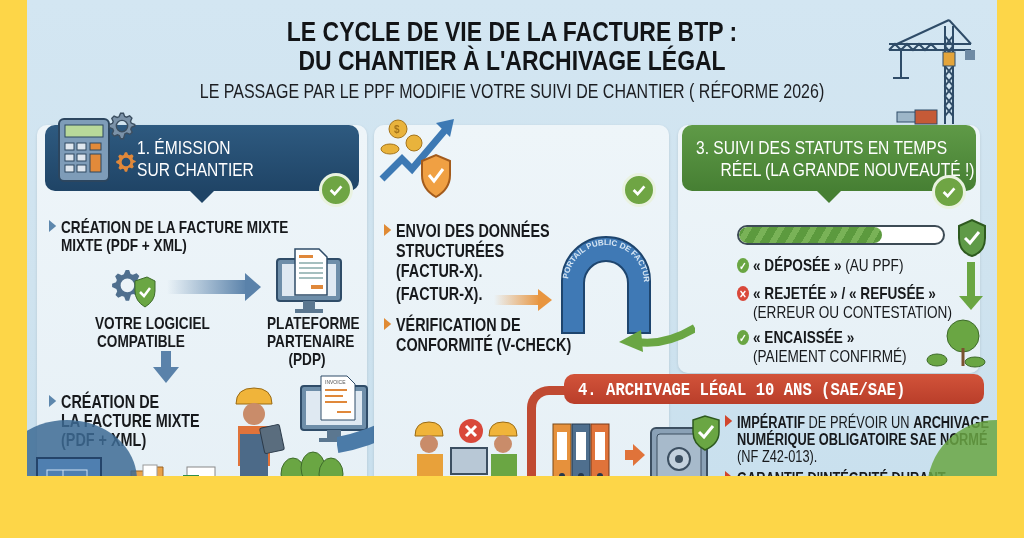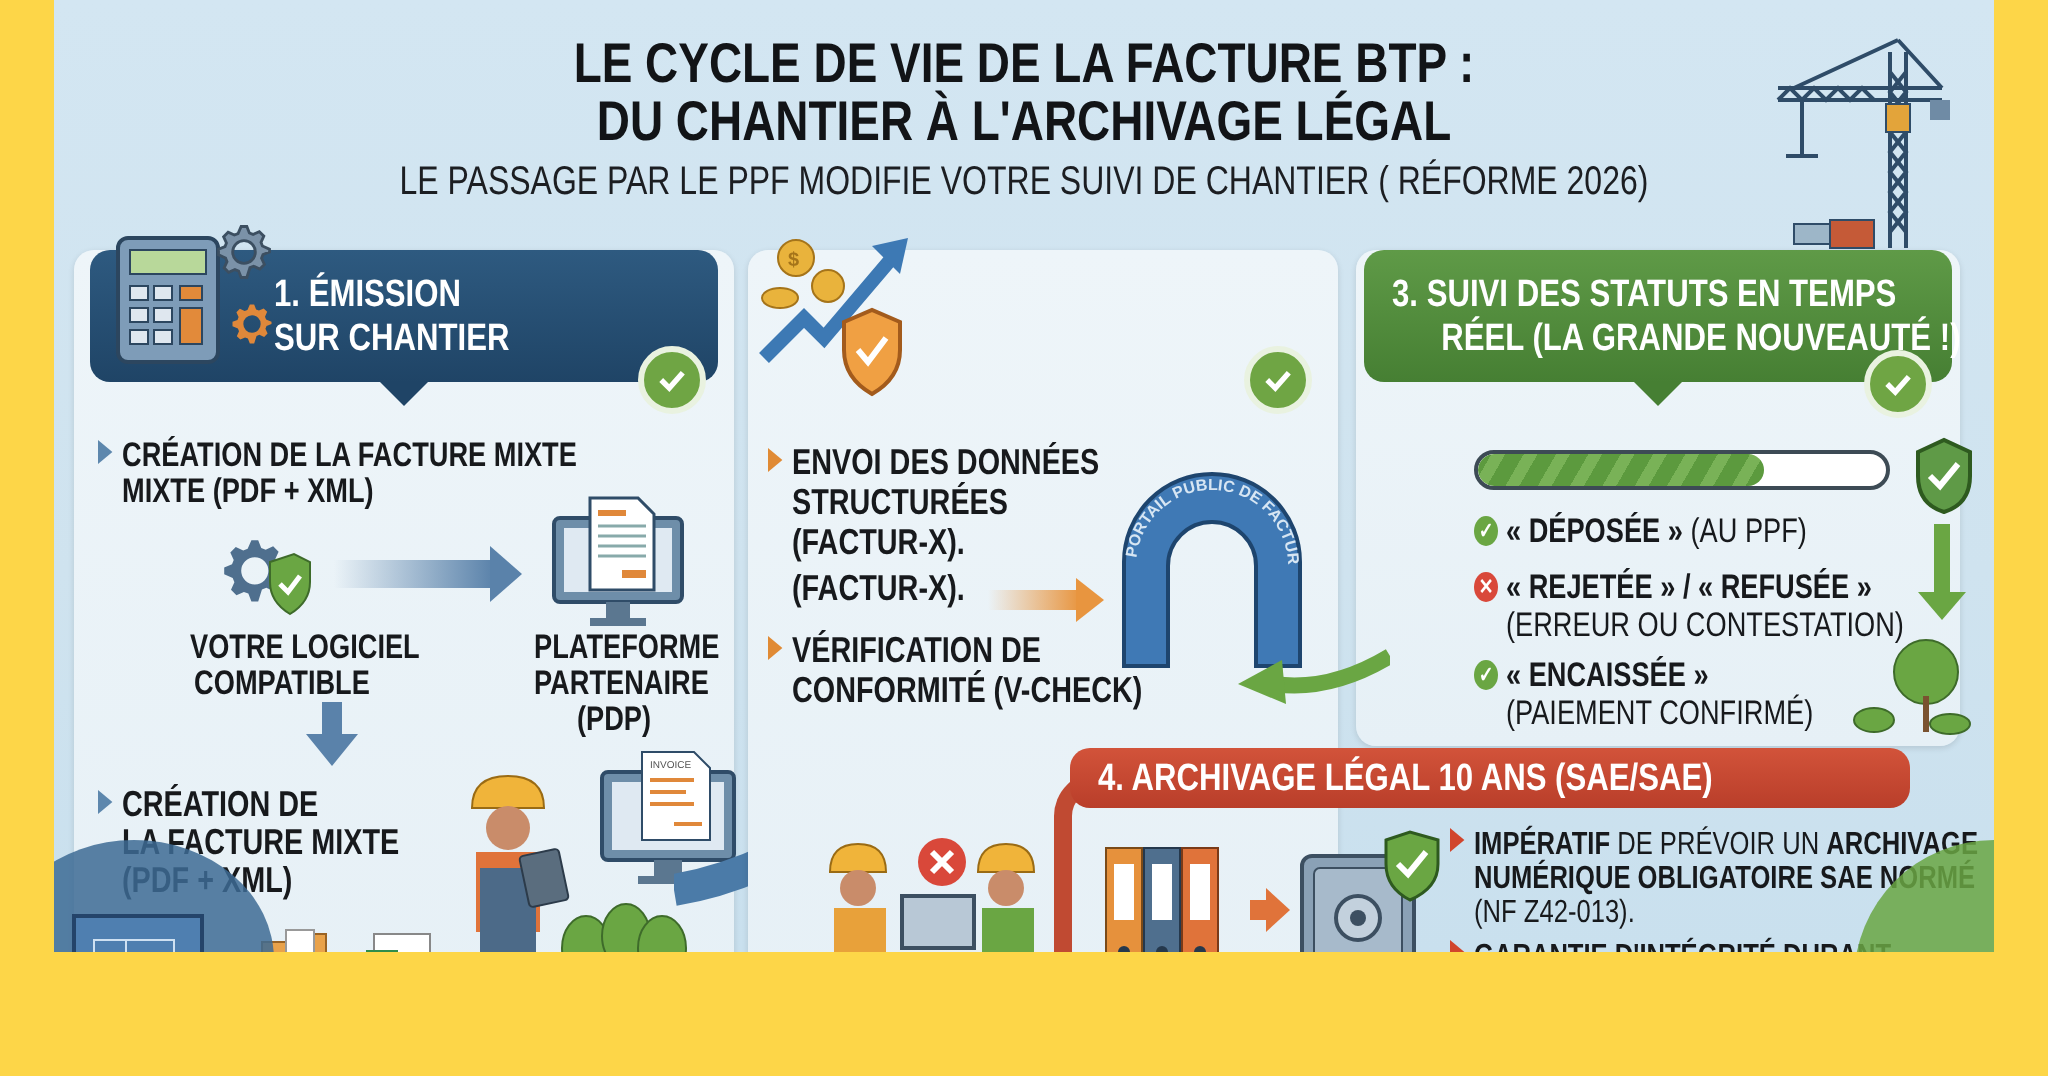--- a/index.html
+++ b/index.html
@@ -6,40 +6,40 @@
   html, body { width: 1024px; height: 538px; overflow: hidden; }
   body { background: #fdd648; font-family: "Liberation Sans", sans-serif; position: relative; }
   .canvas { position: absolute; left: 27px; top: 0; width: 970px; height: 476px; background: linear-gradient(180deg,#d3e6f2 0%,#cfe3ef 60%,#c9e0ee 100%); overflow: hidden; }
   .title { position: absolute; left: 0; right: 0; top: 17px; text-align: center; font-weight: bold; font-size: 28px; line-height: 29px; color: #121417; transform: scaleX(0.82); transform-origin: center top; }
   .subtitle { position: absolute; left: 0; right: 0; top: 80px; text-align: center; font-size: 20px; color: #1c1e22; transform: scaleX(0.8); transform-origin: center top; }
 
   .panel { position: absolute; top: 125px; background: linear-gradient(180deg,#eef5f9,#e6f0f6); border-radius: 10px; box-shadow: 0 1px 3px rgba(0,0,0,.12); }
   .p1 { left: 10px; width: 330px; height: 385px; }
   .p2 { left: 347px; width: 295px; height: 385px; }
   .p3 { left: 651px; width: 302px; height: 248px; }
-  .band { position: absolute; left: 8px; right: 8px; top: 0; height: 66px; border-radius: 10px; color: #fff; font-weight: bold; font-size: 19px; line-height: 22px; }
+  .band { position: absolute; left: 8px; right: 8px; top: 0; height: 66px; border-radius: 10px; color: #fff; font-weight: normal; font-size: 19px; line-height: 22px; }
   .band::after { content: ""; position: absolute; left: 50%; bottom: -12px; margin-left: -12px; border: 12px solid transparent; border-bottom: none; border-top-color: inherit; }
   .b1 { background: linear-gradient(180deg,#2e5a80,#1f4466); border-top-color: #1f4466; }
   .b1::after { border-top-color: #1f4466; }
   .b2 { background: linear-gradient(180deg,#e0843a,#c9662a); }
   .b2::after { border-top-color: #c9662a; }
   .b3 { background: linear-gradient(180deg,#5f9a47,#467f33); }
   .b3::after { border-top-color: #467f33; }
   .band-text { position: absolute; transform: scaleX(0.82); transform-origin: left top; white-space: nowrap; }
   .check { position: absolute; width: 34px; height: 34px; border-radius: 50%; background: #6fa544; border: 3px solid #e9f2e0; display: flex; align-items: center; justify-content: center; }
   .check svg { width: 18px; height: 18px; }
 
   .txt { position: absolute; font-weight: bold; color: #17191c; font-size: 17px; line-height: 18px; transform: scaleX(0.8); transform-origin: left top; white-space: nowrap; }
   .norm { font-weight: normal; }
   .tri { display: inline-block; width: 0; height: 0; border-left: 9px solid #5d87ad; border-top: 6px solid transparent; border-bottom: 6px solid transparent; margin-right: 6px; vertical-align: 1px; }
   .tri.o { border-left-color: #e08a34; }
   .tri.r { border-left-color: #d1452c; }
 
   .archive { position: absolute; left: 490px; top: 370px; width: 466px; height: 150px; }
-  .arc-band { position: absolute; left: 18px; top: 4px; width: 420px; height: 30px; border-radius: 10px; background: linear-gradient(180deg,#d2533a,#b93e2a); color: #fff; font-weight: bold; font-size: 19px; }
+  .arc-band { position: absolute; left: 47px; top: 4px; width: 420px; height: 30px; border-radius: 10px; background: linear-gradient(180deg,#d2533a,#b93e2a); color: #fff; font-weight: bold; font-size: 19px; font-family: Liberation Mono, monospace; }
   .arc-band span { position: absolute; left: 14px; top: 5px; transform: scaleX(0.82); transform-origin: left top; white-space: nowrap; }
   .arc-hook { position: absolute; left: 10px; top: 16px; width: 40px; height: 120px; border-left: 9px solid #c04a32; border-top: 9px solid #c04a32; border-top-left-radius: 22px; }
 
   .progress { position: absolute; left: 710px; top: 225px; width: 208px; height: 20px; border: 2px solid #3d4b55; border-radius: 10px; background: #fff; overflow: hidden; }
   .progress .fill { height: 100%; background: repeating-linear-gradient(-60deg,#5c9a3e 0 8px,#79b257 8px 14px); border-radius: 8px; }
   .stat-ic { display: inline-block; width: 15px; height: 15px; border-radius: 50%; margin-right: 5px; vertical-align: -2px; position: relative; }
   .ok { background: #6aa643; }
   .ko { background: #d9483a; }
   .stat-ic::after { position: absolute; left: 0; right: 0; top: -1px; text-align: center; color: #fff; font-size: 11px; font-weight: bold; }
   .ok::after { content: "✓"; }

